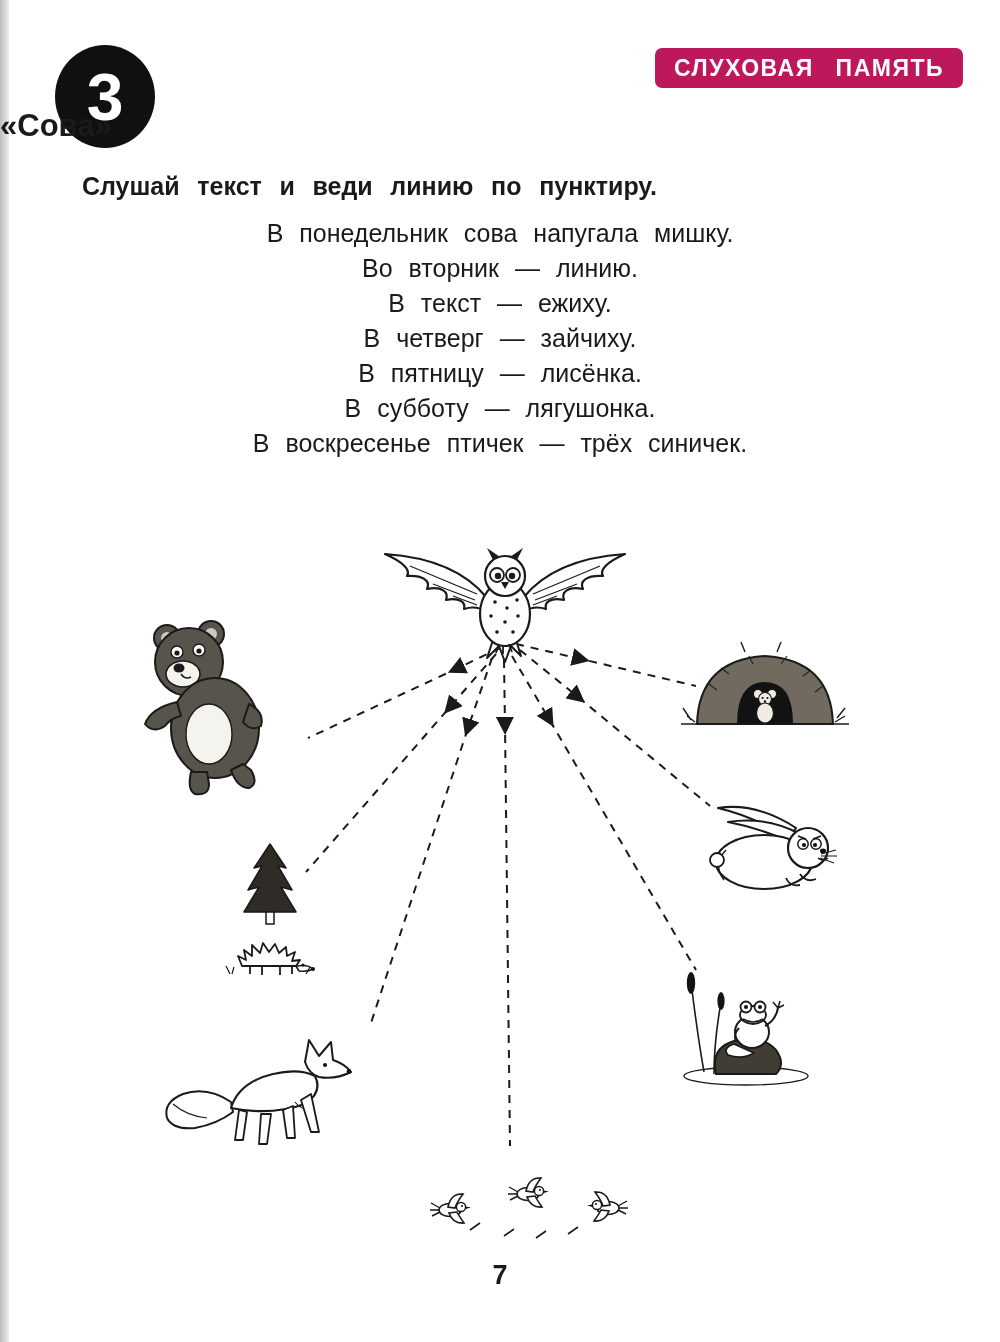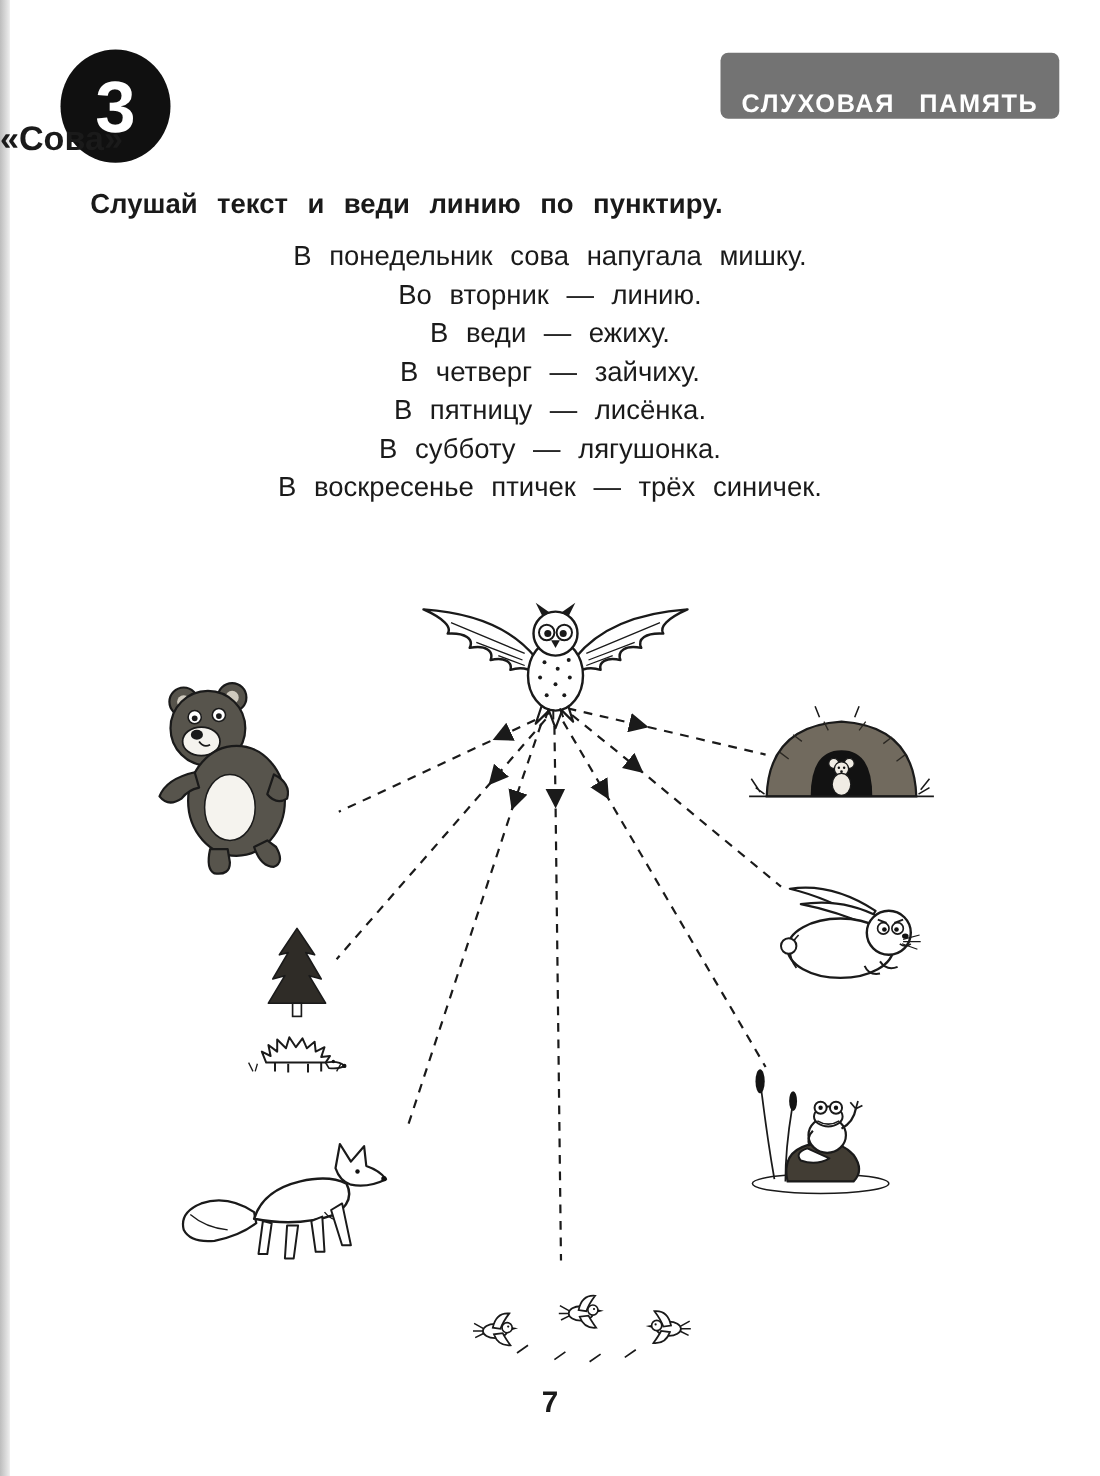--- a/index.html
+++ b/index.html
@@ -12,23 +12,23 @@
     position:absolute; left:0; top:0; width:9px; height:100%;
     background:linear-gradient(90deg,#bdbdbd,#eeeeee);
   }
   .badge {
     position:absolute; left:55px; top:45px; width:100px; height:103px;
     background:#101010; border-radius:50%;
     display:flex; align-items:center; justify-content:center;
     color:#ffffff; font-size:66px; font-weight:bold;
   }
   .header-tag {
-    position:absolute; left:655px; top:48px; width:308px; height:60px;
-    background:#737373; border-radius:7px; color:#ffffff;
-    display:flex; align-items:flex-end; justify-content:center;
+    position:absolute; left:655px; top:48px; width:308px; height:40px;
+    background:#be185d; border-radius:7px; color:#ffffff;
+    display:flex; align-items:center; justify-content:center;
     font-weight:bold; font-size:23px; letter-spacing:1.5px; word-spacing:14px;
   }
   .title {
     position:absolute; left:0; top:108px; width:1000px; text-align:left;
     font-size:31px; font-weight:bold;
   }
   .instruction {
     position:absolute; left:82px; top:172px; width:575px;
     font-size:25px; text-align:justify; text-align-last:justify; word-spacing:2px;font-weight:bold;
   }
@@ -60,21 +60,21 @@
     <span>СЛУХОВАЯ ПАМЯТЬ</span>
   </div>
 
   <div class="title">«Сова»</div>
 
   <div class="instruction">Слушай текст и веди линию по пунктиру.</div>
 
   <div class="story">
     <div class="story-line">В понедельник сова напугала мишку.</div>
     <div class="story-line">Во вторник — линию.</div>
-    <div class="story-line">В веди — ежиху.</div>
+    <div class="story-line">В текст — ежиху.</div>
     <div class="story-line">В четверг — зайчиху.</div>
     <div class="story-line">В пятницу — лисёнка.</div>
     <div class="story-line">В субботу — лягушонка.</div>
     <div class="story-line">В воскресенье птичек — трёх синичек.</div>
   </div>
 
 
   <svg class="scene" width="880" height="740" viewBox="0 0 880 740" xmlns="http://www.w3.org/2000/svg">
     <defs>
       <marker id="arrowhead" markerWidth="9" markerHeight="9" refX="4.5" refY="4.5" orient="auto">

